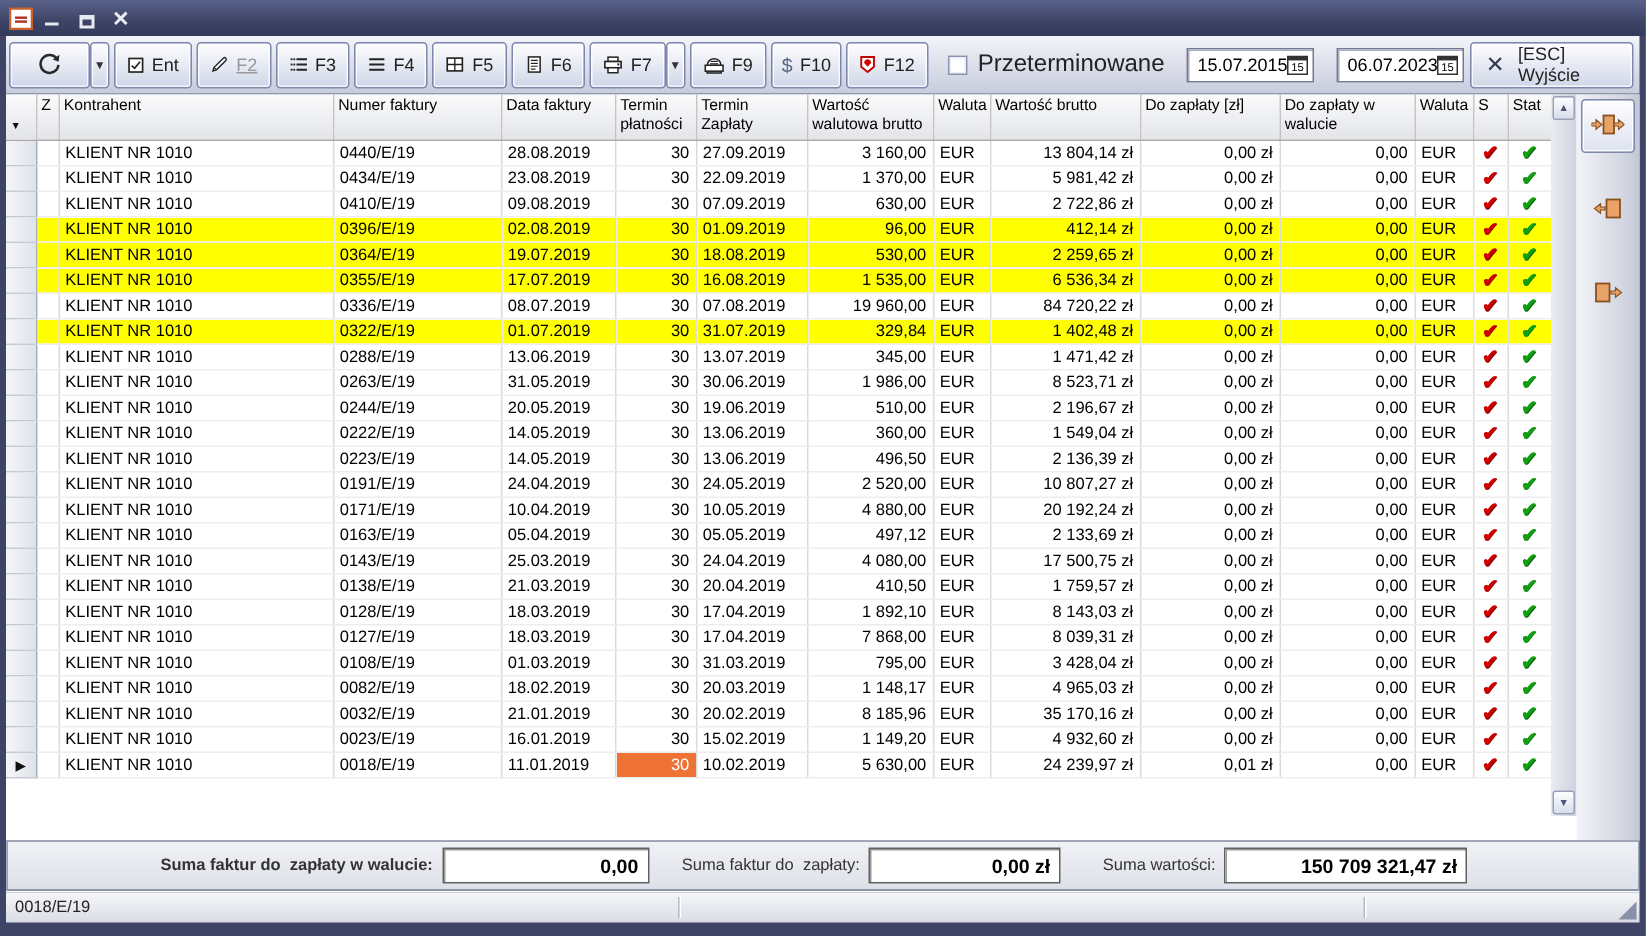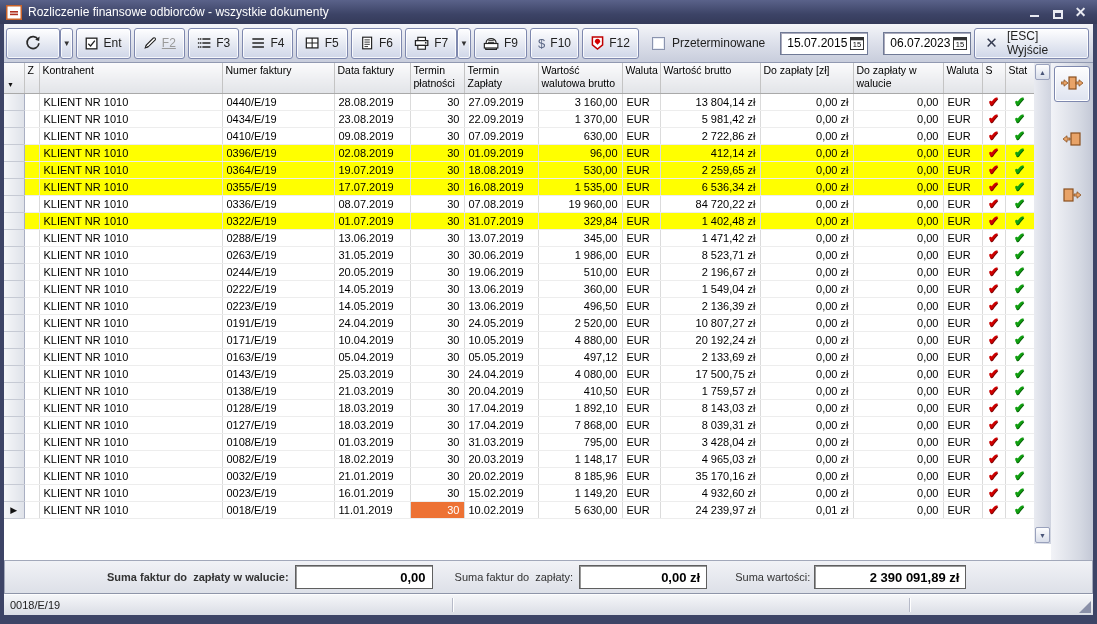--- a/index.html
+++ b/index.html
@@ -35,21 +35,21 @@
   }
   .tb-btn{
     height:31px; min-width:34px; display:flex; align-items:center; justify-content:center; gap:5px;
     padding:0 8px; border:1px solid #7E88AE; border-radius:3px;
     background:linear-gradient(#FEFEFF,#E9ECF4 45%,#CFD6E8);
     box-shadow:inset 0 0 0 1px rgba(255,255,255,.8);
     font-size:12px; color:#222; cursor:default;
   }
   .tb-dd{ min-width:13px; width:14px; padding:0; margin-left:-3px; font-size:8px; color:#333; }
   .lbl-dim{ color:#9a9a9a;text-decoration:underline; }
-  .checkwrap{ display:flex; align-items:center; gap:7px; margin-left:10px; font-size:12px; color:#222; }
+  .checkwrap{ display:flex; align-items:center; gap:7px; margin-left:10px; font-size:16px; color:#222; }
   .cbx{ width:13px; height:13px; background:#fff; border:1px solid #8A93AE; box-shadow:inset 0 0 0 1px #E8ECF4; }
   .datebox{
     width:92px; height:23px; margin-left:12px; background:#fff;
     border:1px solid #707A96; box-shadow:inset 1px 1px 0 #aab; 
     display:flex; align-items:center; padding:0 3px 0 6px; font-size:12px; color:#000;
   }
   .datebox .dtxt{ flex:1; }
   .exit-btn{ margin-left:auto; margin-right:2px; height:31px; padding:0 10px; font-size:12px; }
   .exit-x{ font-size:15px; color:#33394f; margin-right:4px; }
 
@@ -136,21 +136,20 @@
 <body>
 
 <div class="window">
 
   <div class="titlebar">
     <svg class="app-icon" viewBox="0 0 16 15">
       <rect x="0.5" y="0.5" width="15" height="14" fill="#fff" stroke="#C8622A" stroke-width="2"></rect>
       <rect x="4" y="6" width="8" height="1.6" fill="#B03020"></rect>
       <rect x="4" y="8.6" width="8" height="1.6" fill="#B03020"></rect>
     </svg>
-    <span class="title-text">Rozliczenie finansowe odbiorców - wszystkie dokumenty</span>
     <span class="win-controls">
       <span class="wc wc-min">
           <i></i>
         </span>
       <span class="wc wc-max">
           <i></i>
         </span>
       <span class="wc wc-close">✕</span>
     </span>
   </div>
@@ -786,21 +785,21 @@
         </div>
       </div>
     </div>
 
     <div class="summary">
       <span class="sum-label ml102">Suma faktur do  zapłaty w walucie:</span>
       <div class="sum-field w138">0,00</div>
       <span class="sum-label ml16">Suma faktur do  zapłaty:</span>
       <div class="sum-field w128">0,00 zł</div>
       <span class="sum-label ml20">Suma wartości:</span>
-      <div class="sum-field w152 ml4s">2 390 091,89 zł</div>
+      <div class="sum-field w160">150 709 321,47 zł</div>
     </div>
 
     <div class="statusbar">
       <span>0018/E/19</span>
       <span class="sb-sep" style="left:448px"></span>
       <span class="sb-sep" style="left:905px"></span>
       <span class="grip"></span>
     </div>
 
   </div>

